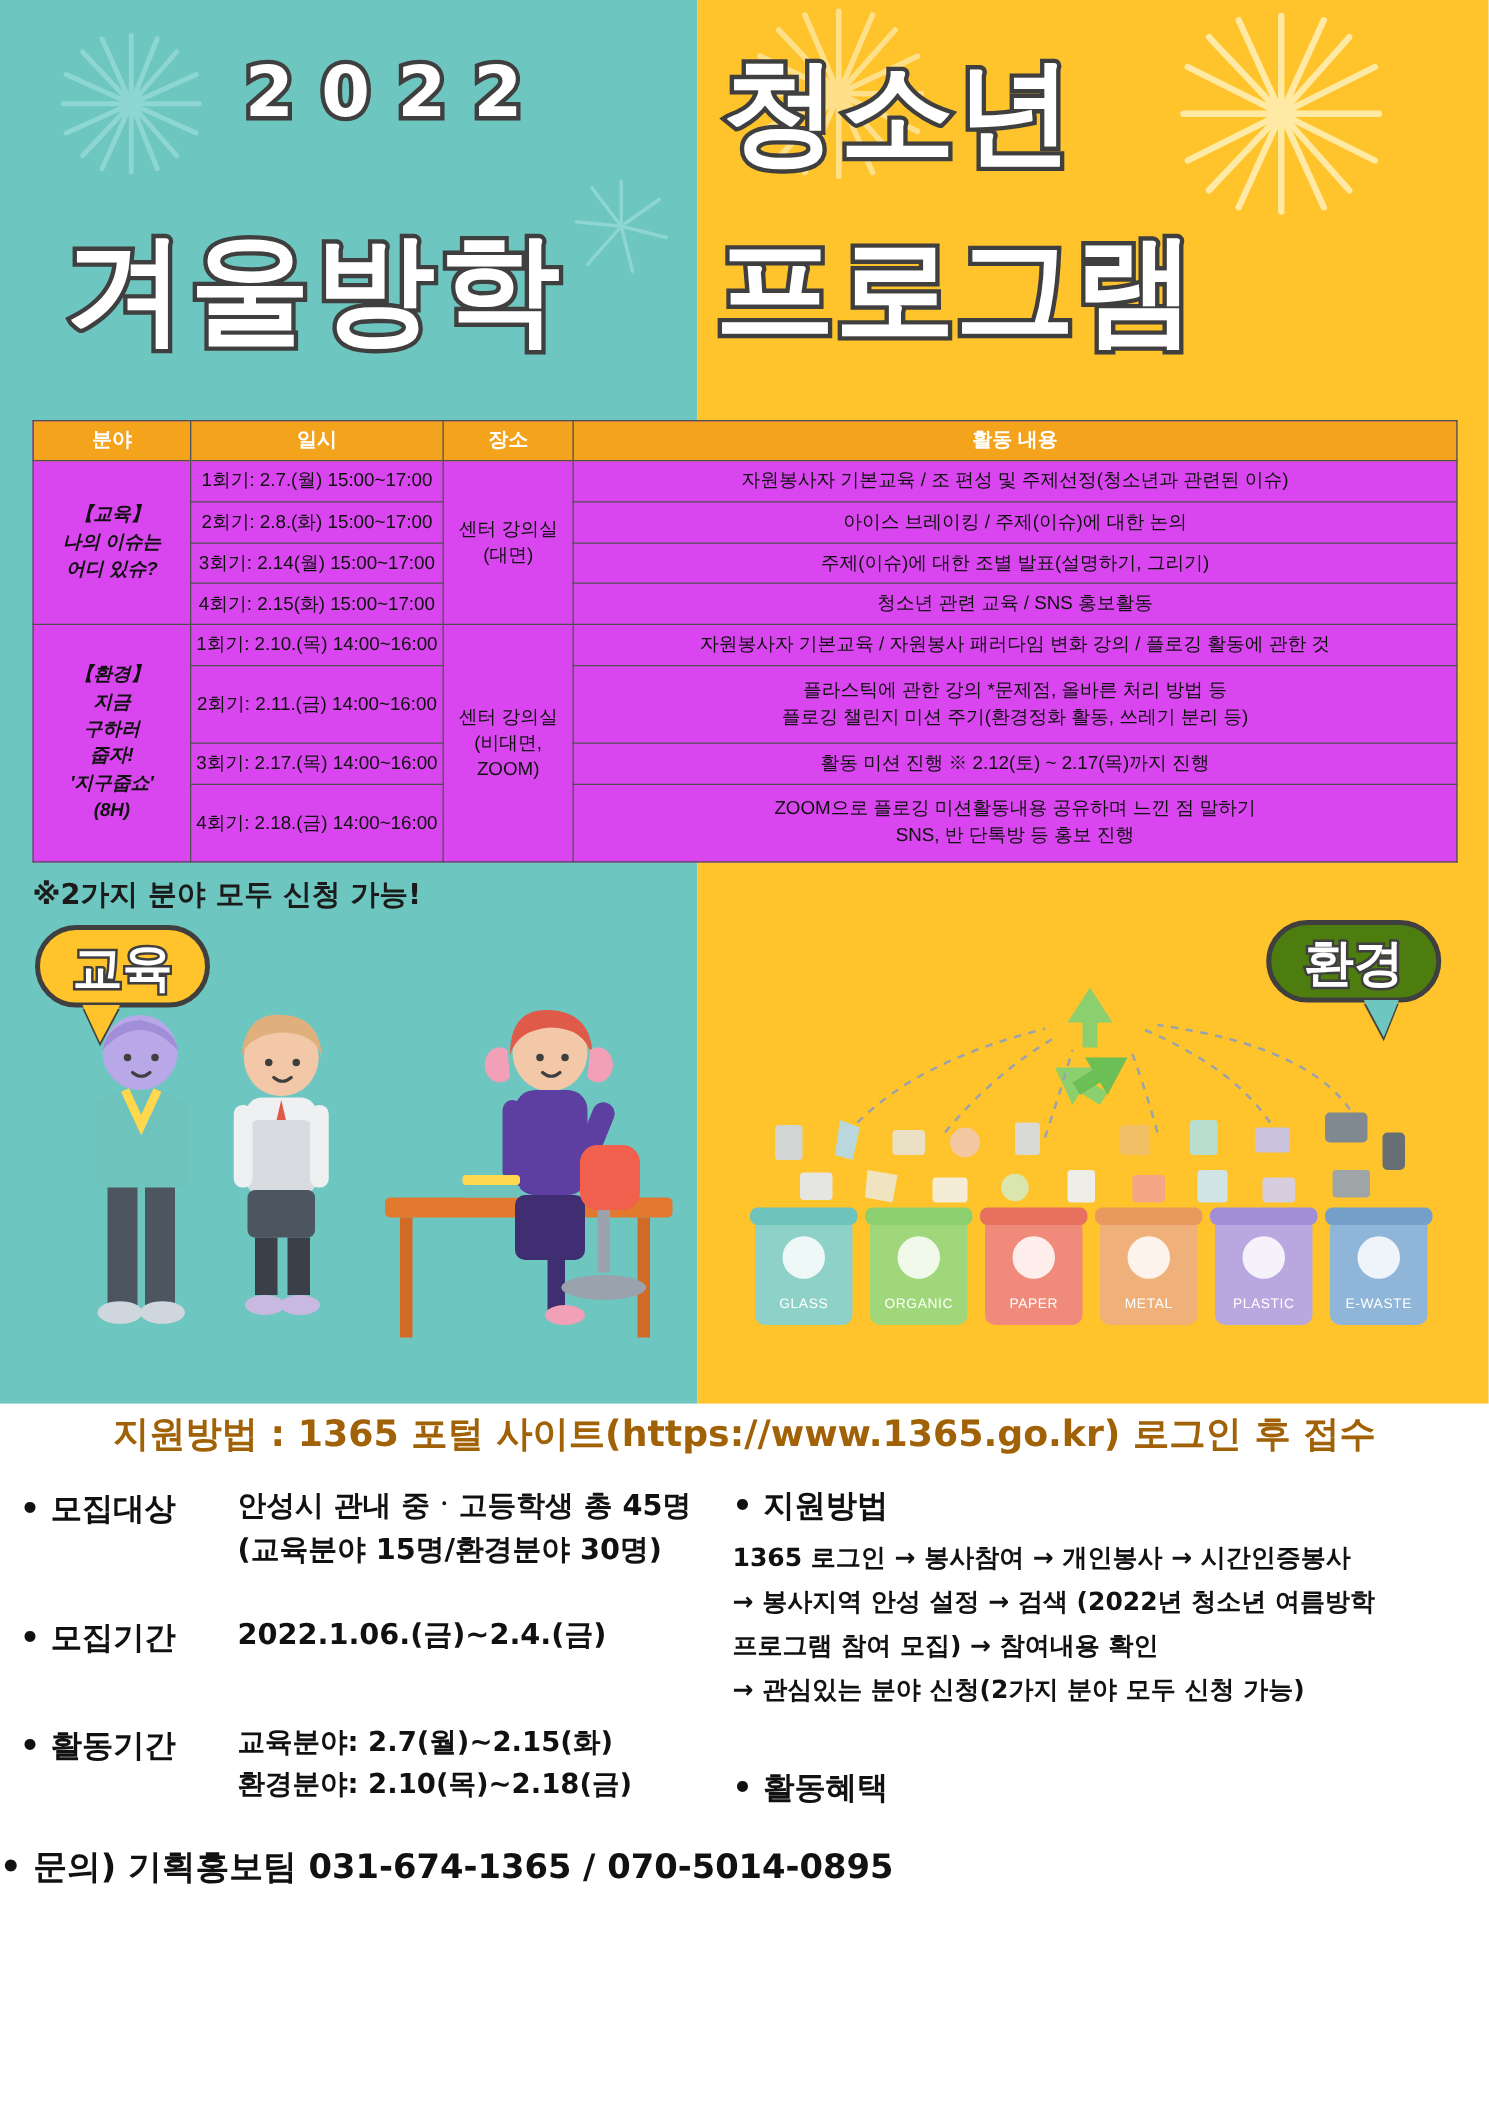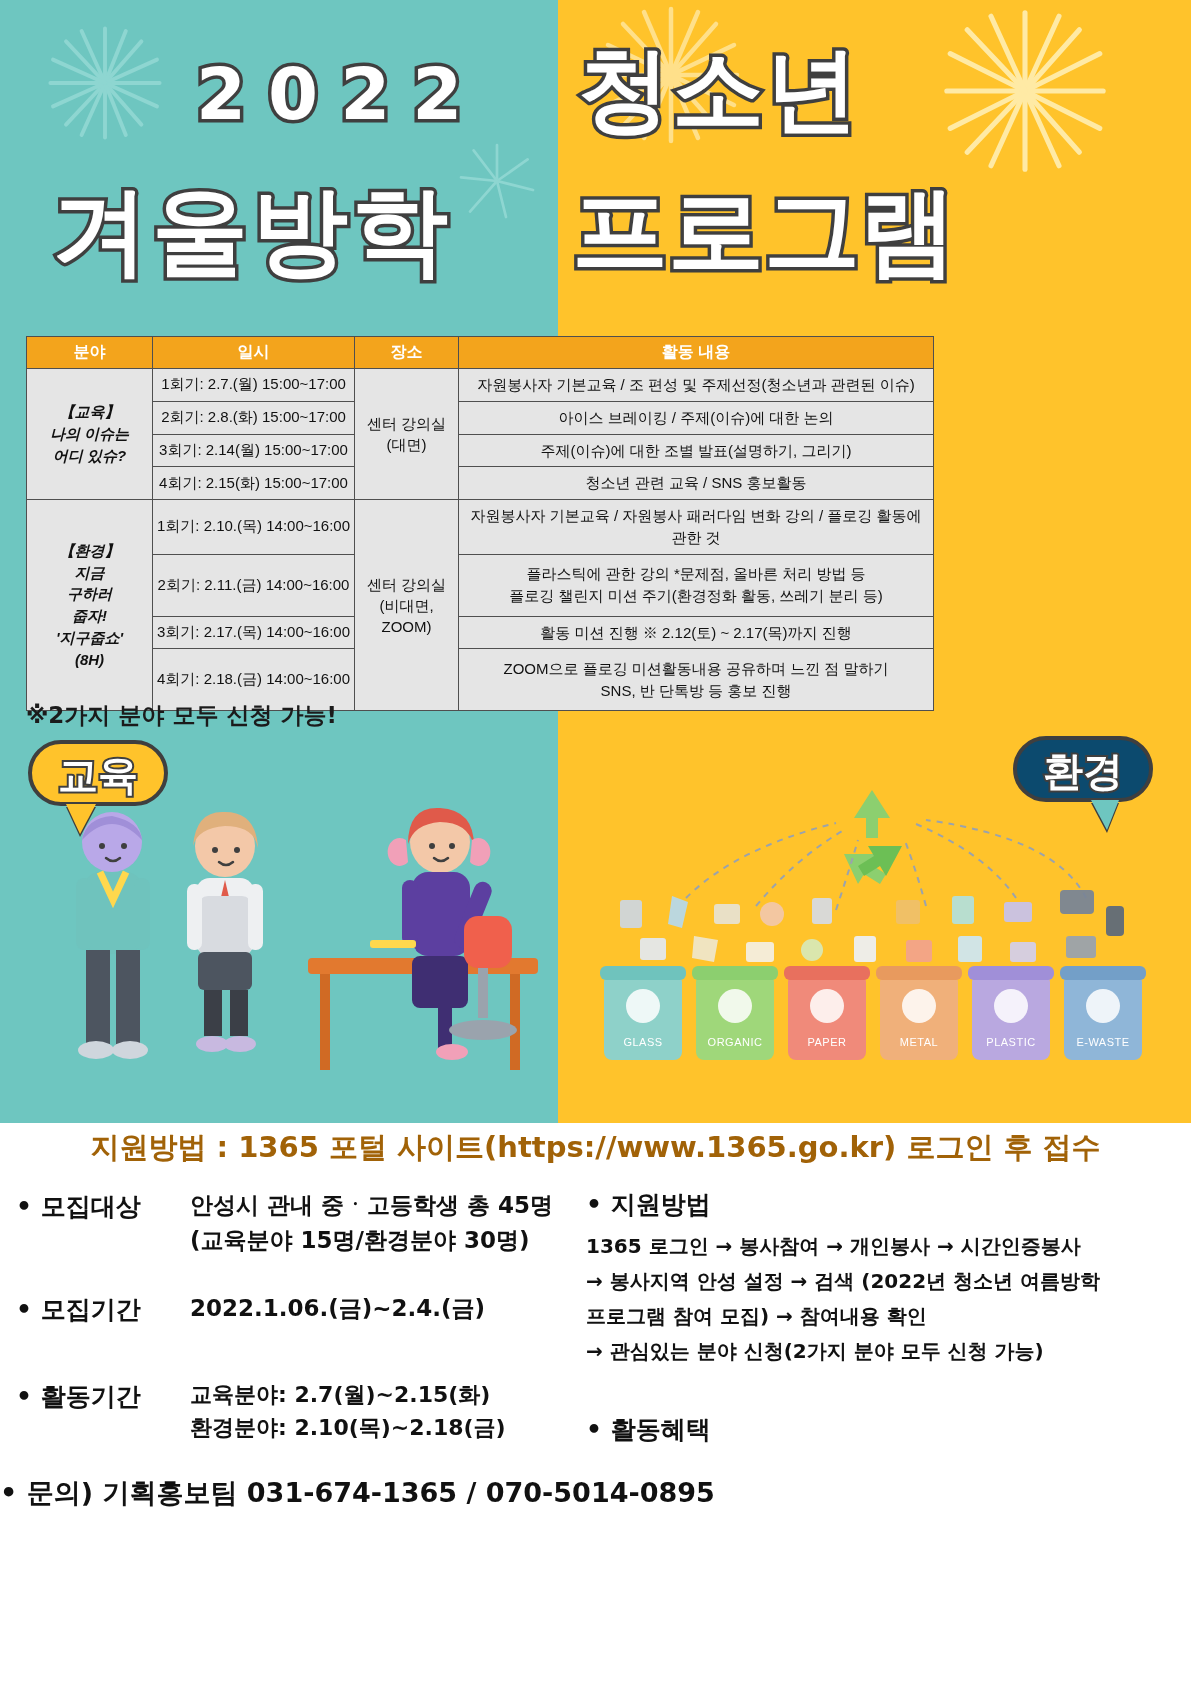--- a/index.html
+++ b/index.html
@@ -27,28 +27,28 @@
   .ttl {
     position: absolute;
     font-family: "DejaVu Sans", sans-serif;
     font-weight: bold;
     color: #ffffff;
     -webkit-text-stroke: 7px #3f3f3f;
     paint-order: stroke fill;
     letter-spacing: 6px;
     white-space: nowrap;
   }
-  .t-2022 { left: 196px; top: 34px; font-size: 72px; letter-spacing: 22px; }
+  .t-2022 { left: 196px; top: 24px; font-size: 56px; letter-spacing: 22px; }
   .t-winter { left: 52px; top: 150px; font-size: 96px; letter-spacing: 4px; }
   .t-youth { left: 578px; top: 10px; font-size: 92px; letter-spacing: 2px; }
   .t-prog  { left: 572px; top: 150px; font-size: 96px; letter-spacing: 0px; }
 
   
   .tbl-wrap { position: absolute; left: 26px; top: 336px; width: 1140px; }
-  table.sched { border-collapse: collapse; width: 908px; background: #e5e5e5; font-size: 15px; color: #111; }
+  table.sched { border-collapse: collapse; width: 1140px; background: #d946ef; font-size: 15px; color: #111; }
   table.sched th, table.sched td {
     border: 1px solid #4f4f4f;
     text-align: center;
     vertical-align: middle;
     padding: 5px 4px;
   }
   table.sched thead th {
     background: #f3a41c;
     color: #ffffff;
     font-weight: bold;
@@ -81,21 +81,21 @@
     border-radius: 34px;
     border: 4px solid #3f3f3f;
   }
   .bubble-edu { left: 28px; top: 740px; width: 140px; height: 66px; background: #ffc32b; }
   .bubble-edu:after {
     content:""; position:absolute; left: 34px; top: 60px;
     border-left: 14px solid transparent; border-right: 16px solid transparent;
     border-top: 30px solid #ffc32b;
     filter: drop-shadow(0 3px 0 #3f3f3f);
   }
-  .bubble-env { right: 38px; top: 736px; width: 140px; height: 66px; background: #0c4a6e; }
+  .bubble-env { right: 38px; top: 736px; width: 140px; height: 66px; background: #4d7c0f; }
   .bubble-env:after {
     content:""; position:absolute; right: 30px; top: 60px;
     border-left: 16px solid transparent; border-right: 12px solid transparent;
     border-top: 30px solid #6ec6c0;
     filter: drop-shadow(0 3px 0 #3f3f3f);
   }
 
   
   .illus-left { position: absolute; left: 40px; top: 800px; width: 500px; height: 300px; }
   .illus-right { position: absolute; left: 586px; top: 778px; width: 572px; height: 320px; }

